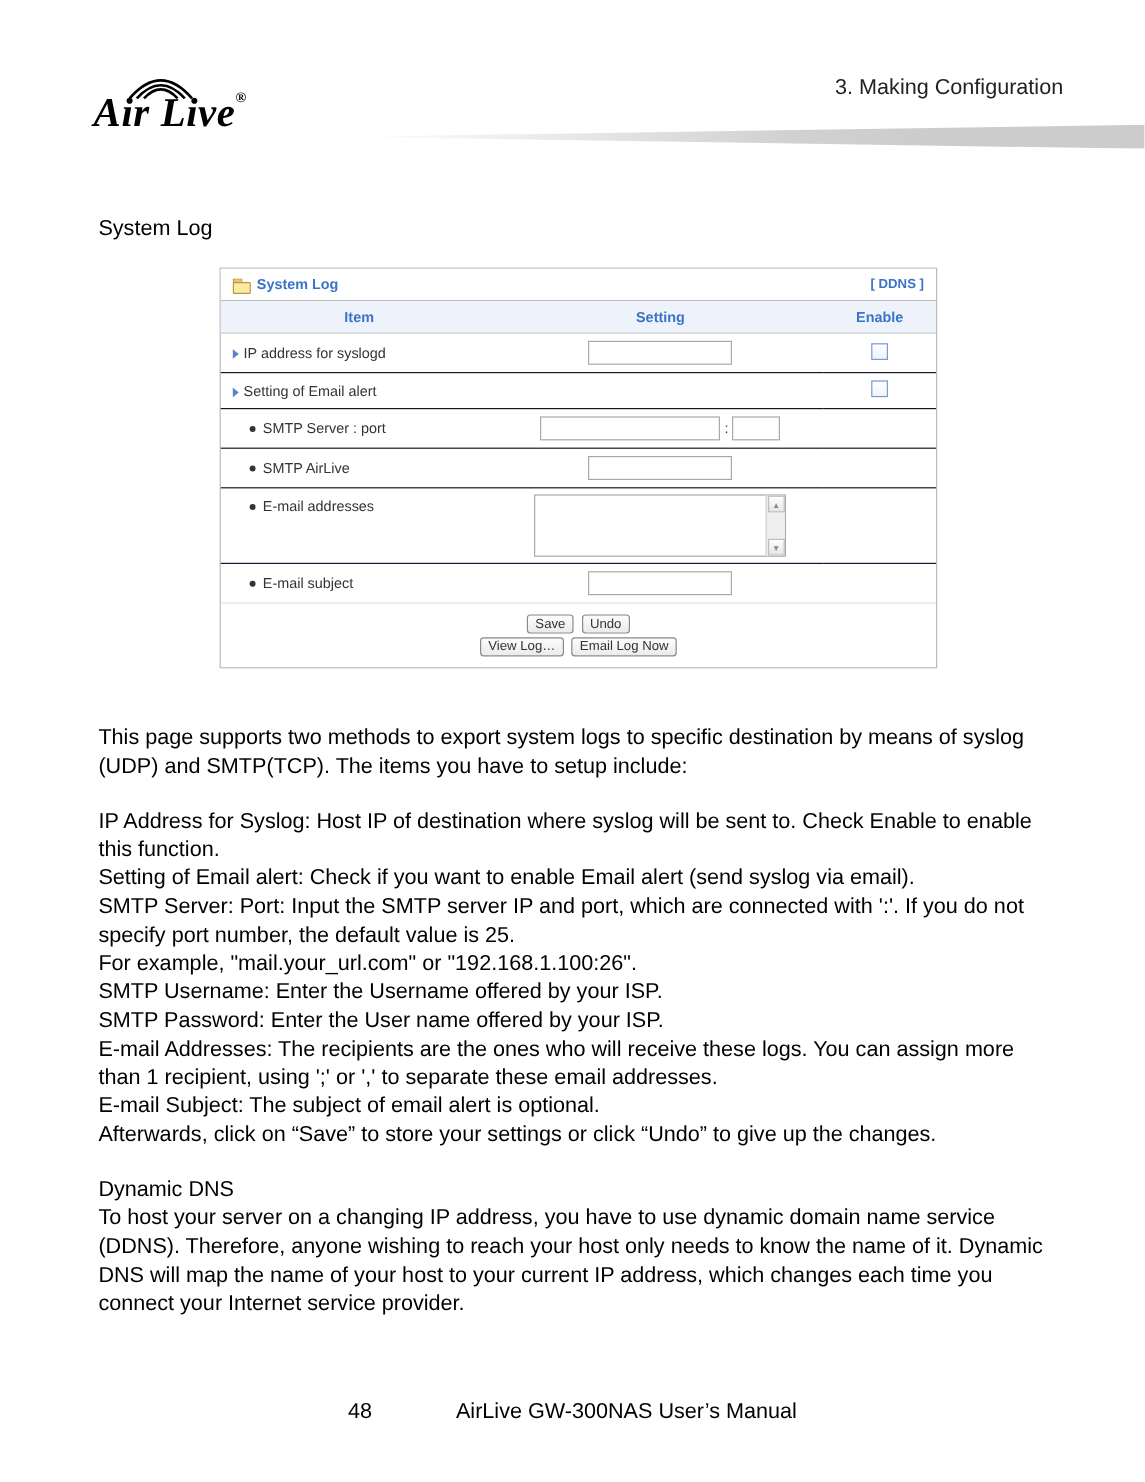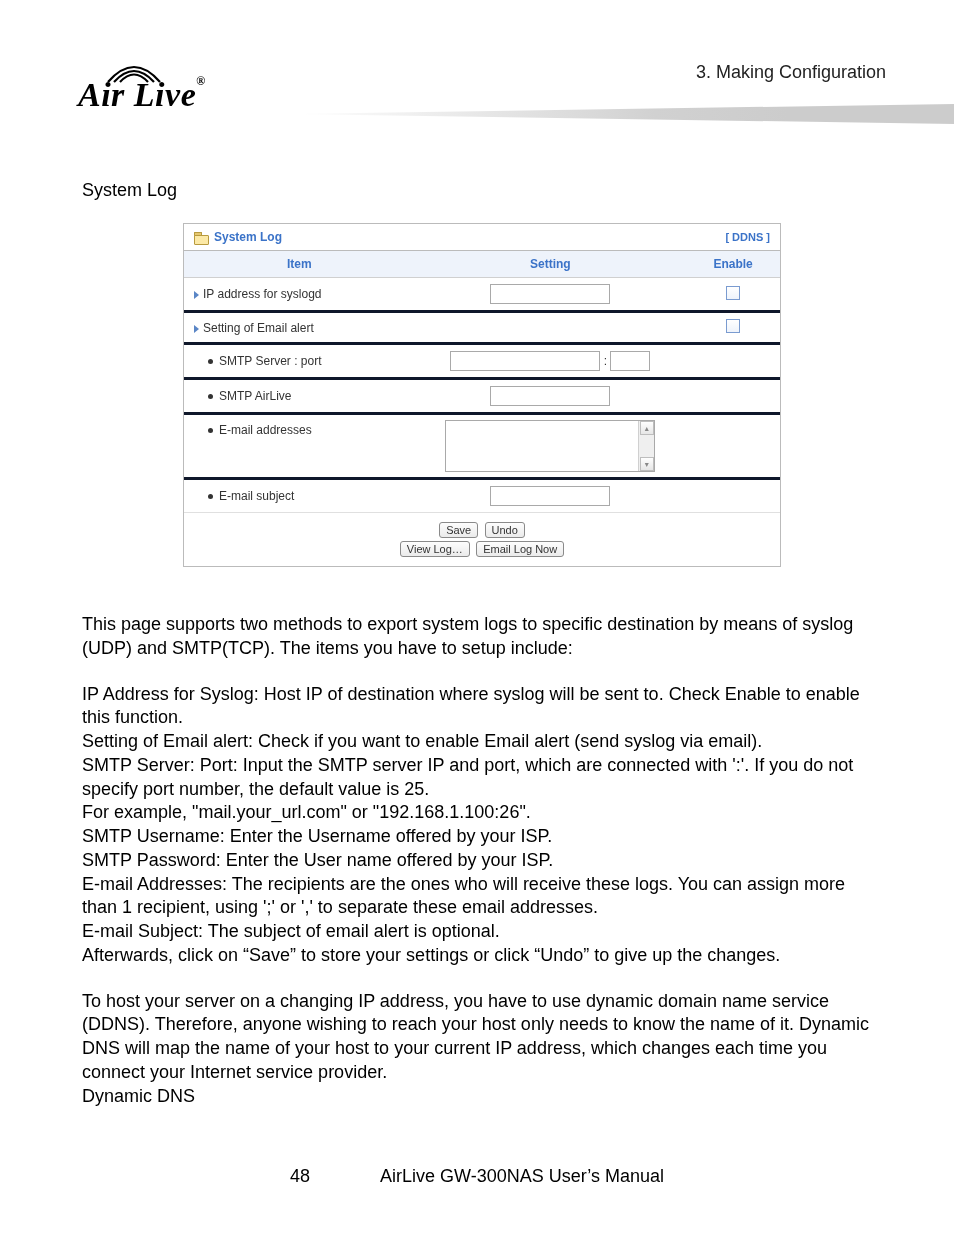--- a/index.html
+++ b/index.html
@@ -136,21 +136,21 @@
   .panel th {
     background: #eef3fb;
     color: #3b73c8;
     font-weight: bold;
     font-size: 12px;
     padding: 6px 20px;
     border-bottom: 1px solid #d0d0d0;
     text-align: center;
   }
   .panel td {
-    border-bottom: 3px solid #0f172a;
+    border-bottom: 1px solid #0f172a;
     padding: 6px 10px;
     vertical-align: middle;
     height: 30px;
   }
   .panel tr.no-bottom td { border-bottom: 1px solid #e0e0e0; }
   .col-item { width: 232px; }
   .col-setting { width: 272px; text-align: center; }
   .col-enable { width: 94px; text-align: center; }
   .caret {
     display: inline-block;
@@ -355,22 +355,22 @@
       <p>Setting of Email alert: Check if you want to enable Email alert (send syslog via email).</p>
       <p>SMTP Server: Port: Input the SMTP server IP and port, which are connected with ':'. If you do not specify port number, the default value is 25.</p>
       <p>For example, "mail.your_url.com" or "192.168.1.100:26".</p>
       <p>SMTP Username: Enter the Username offered by your ISP.</p>
       <p>SMTP Password: Enter the User name offered by your ISP.</p>
       <p>E-mail Addresses: The recipients are the ones who will receive these logs. You can assign more than 1 recipient, using ';' or ',' to separate these email addresses.</p>
       <p>E-mail Subject: The subject of email alert is optional.</p>
       <p>Afterwards, click on “Save” to store your settings or click “Undo” to give up the changes.</p>
     </div>
     <div class="tight">
+      <p>Dynamic DNS</p>
       <p>To host your server on a changing IP address, you have to use dynamic domain name service (DDNS). Therefore, anyone wishing to reach your host only needs to know the name of it. Dynamic DNS will map the name of your host to your current IP address, which changes each time you connect your Internet service provider.</p>
-      <p>Dynamic DNS</p>
     </div>
   </div>
 </div>
 
 <div class="footer">
   <span>48</span>
   <span>AirLive GW-300NAS User’s Manual</span>
 </div>
 
 </body></html>

